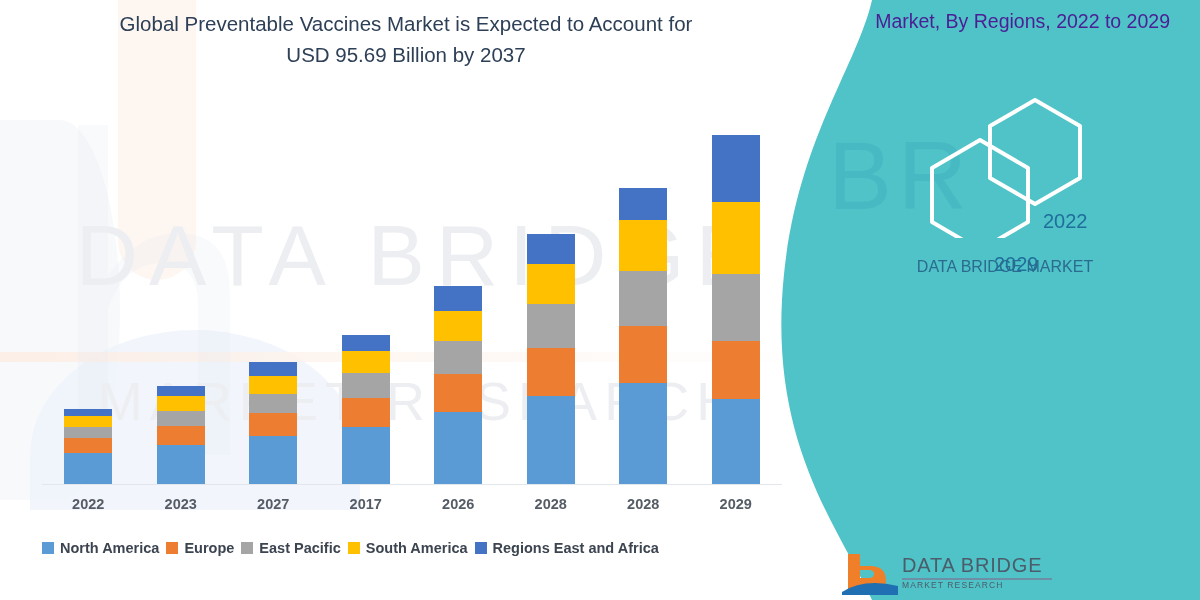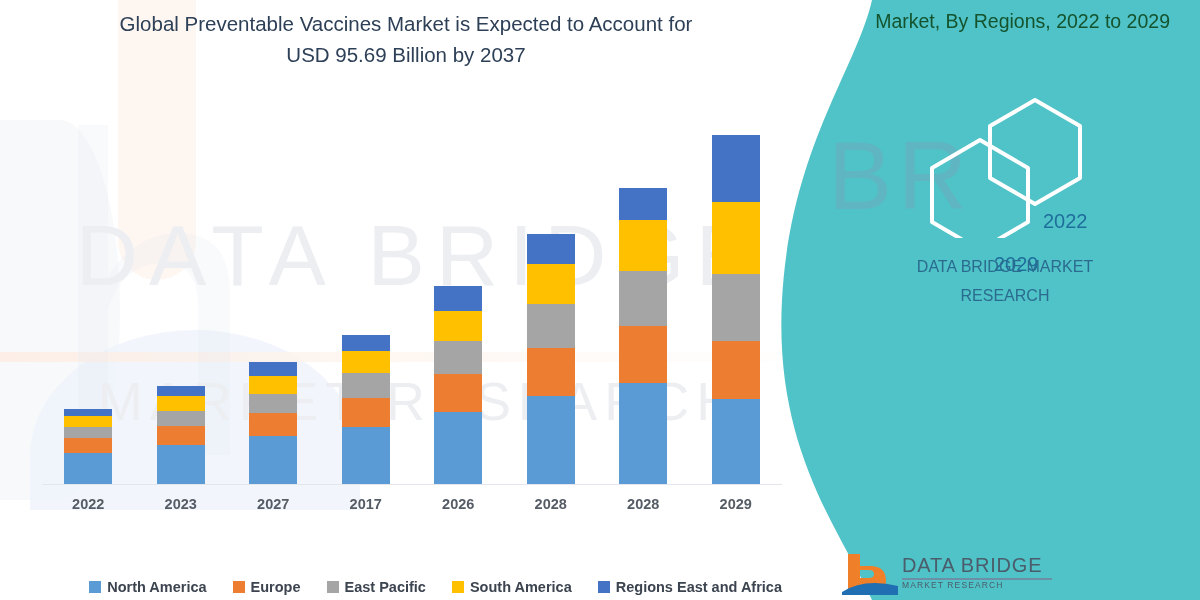--- a/index.html
+++ b/index.html
@@ -41,31 +41,31 @@
   .bar-slot{flex:1 1 0;display:flex;flex-direction:column;align-items:center;
             justify-content:flex-end;height:100%;}
   .bar{width:48px;display:flex;flex-direction:column-reverse;}
   .seg{width:100%;}
 
   .xlabels{position:absolute;left:42px;top:496px;width:740px;display:flex;}
   .xlabel{flex:1 1 0;text-align:center;font-size:14.5px;color:#555c66;font-weight:700;}
 
   
   .legend{position:absolute;left:42px;top:540px;width:740px;display:flex;
-          align-items:center;justify-content:flex-end;gap:26px;margin-top:39px;}
+          align-items:center;justify-content:flex-start;gap:7px;}
   .legend-item{display:flex;align-items:center;gap:6px;}
   .legend-swatch{width:12px;height:12px;flex:0 0 auto;}
   .legend-label{font-size:14.5px;color:#3c4450;font-weight:700;white-space:nowrap;}
 
   
   .right-panel{position:absolute;left:760px;top:0;width:440px;height:600px;overflow:hidden;}
   .right-fill{position:absolute;inset:0;}
-  .rp-title{position:absolute;left:80px;top:6px;width:330px;text-align:right;color:#14532d;
+  .rp-title{position:absolute;left:80px;top:6px;width:330px;text-align:right;color:#4c1d95;
             font-size:19.5px;line-height:30px;font-weight:400;}
-  .rp-wm{position:absolute;left:68px;top:120px;width:360px;color:#ec4899;opacity:.10;
+  .rp-wm{position:absolute;left:68px;top:120px;width:360px;color:#0369a1;opacity:.10;
          font-size:96px;line-height:112px;letter-spacing:.06em;font-weight:400;
          pointer-events:none;}
   .hexwrap{position:absolute;left:160px;top:88px;width:220px;height:150px;}
   .hex-label{position:absolute;color:#1f6f9c;font-size:20px;font-weight:400;}
   .hex-label.l2022{left:123px;top:122px;}
   .hex-label.l2029{left:74px;top:165px;}
   .rp-brand{position:absolute;left:90px;top:252px;width:310px;text-align:center;
             color:#2b6b8f;font-size:16px;line-height:29px;font-weight:400;}
 
   .rp-logo{position:absolute;left:80px;top:552px;width:330px;height:48px;}
@@ -221,21 +221,20 @@
       <svg viewBox="0 0 220 150" width="220" height="150">
         <polygon points="115,12 160,38 160,90 115,116 70,90 70,38" fill="none" stroke="#ffffff" stroke-width="4" stroke-linejoin="round"></polygon>
         <polygon points="60,52 108,80 108,134 60,162 12,134 12,80" fill="none" stroke="#ffffff" stroke-width="4" stroke-linejoin="round"></polygon>
       </svg>
       <span class="hex-label l2022">2022</span>
       <span class="hex-label l2029">2029</span>
     </div>
 
     <div class="rp-brand">
       <div>DATA BRIDGE MARKET</div>
-      <div>RESEARCH</div>
     </div>
 
     <div class="rp-logo">
       <svg viewBox="0 0 60 46" width="60" height="46">
         <path d="M8 2 h12 v12 h10 q16 0 16 15 q0 14 -16 14 h-22 z M20 26 h9 q5 0 5 -4 q0 -4 -5 -4 h-9 z" fill="#F07F2A"></path>
         <path d="M2 40 q22 -14 56 -6 l0 9 l-56 0 z" fill="#1F6FB2"></path>
       </svg>
       <div class="rp-logo-text">DATA BRIDGE</div>
       <div class="rp-logo-rule"></div>
       <div class="rp-logo-sub">MARKET RESEARCH</div>

